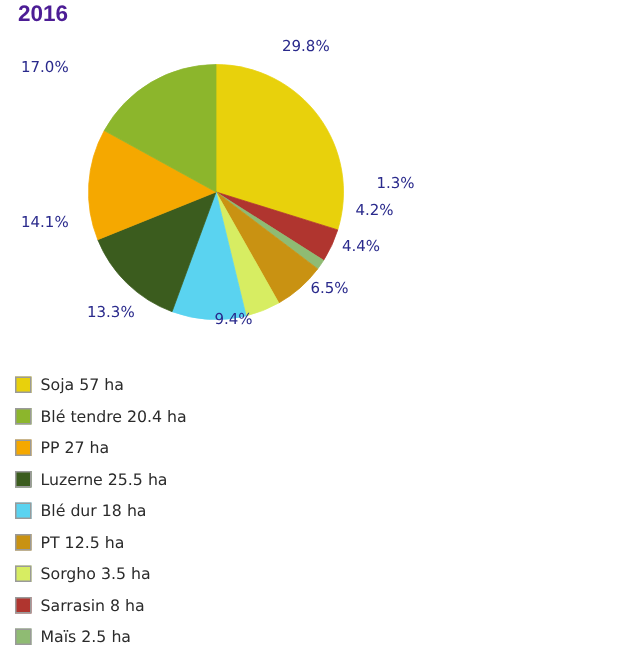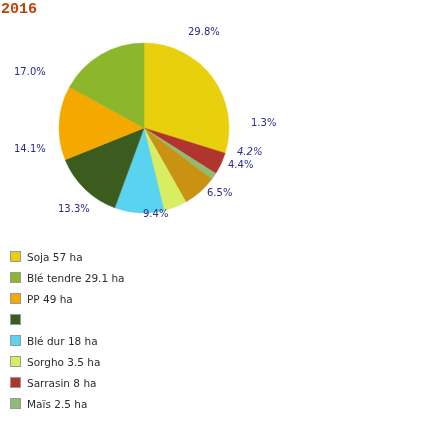--- a/index.html
+++ b/index.html
@@ -13,26 +13,26 @@
     font-family: "DejaVu Sans", sans-serif;
     overflow: hidden;
     position: relative;
   }
   #chart-root {
     position: absolute;
     inset: 0;
   }
   #page-title {
     position: absolute;
-    left: 1px;
+    left: 12px;
     top: 1px;
-    font-family: Liberation Mono, monospace;
+    font-family: Liberation Sans, sans-serif;
     font-size: 15px;
     font-weight: bold;
-    color: #c2410c;
+    color: #4c1d95;
     letter-spacing: 0px;
   }
   #pie-area {
     position: absolute;
     left: 0;
     top: 0;
     width: 424px;
     height: 232px;
     padding-left: 25px;
   }
@@ -91,49 +91,54 @@
           <path d="M 144 128 L 211.81 179.25 A 85 85 0 0 1 185.88 201.97 Z" fill="#c99212" stroke="#c99212" stroke-width="0.5"></path>
           <path d="M 144 128 L 185.88 201.97 A 85 85 0 0 1 164.10 210.59 Z" fill="#d7ed62" stroke="#d7ed62" stroke-width="0.5"></path>
           <path d="M 144 128 L 164.10 210.59 A 85 85 0 0 1 114.71 207.79 Z" fill="#5ad3f0" stroke="#5ad3f0" stroke-width="0.5"></path>
           <path d="M 144 128 L 114.71 207.79 A 85 85 0 0 1 65.17 159.79 Z" fill="#3b5c1e" stroke="#3b5c1e" stroke-width="0.5"></path>
           <path d="M 144 128 L 65.17 159.79 A 85 85 0 0 1 69.51 87.05 Z" fill="#f5a800" stroke="#f5a800" stroke-width="0.5"></path>
           <path d="M 144 128 L 69.51 87.05 A 85 85 0 0 1 144.00 43.00 Z" fill="#8cb62c" stroke="#8cb62c" stroke-width="0.5"></path>
         </g>
     </svg>
 
     <div class="pie-label" style="left:188px; top:26px;">29.8%</div>
-    <div class="pie-label" style="left:14px; top:40px;margin-top:26px;">17.0%</div>
+    <div class="pie-label" style="left:14px; top:40px;">17.0%</div>
     <div class="pie-label" style="left:14px; top:143px;">14.1%</div>
     <div class="pie-label" style="left:58px; top:203px;">13.3%</div>
     <div class="pie-label" style="left:143px; top:208px;">9.4%</div>
     <div class="pie-label" style="left:207px; top:187px;">6.5%</div>
     <div class="pie-label" style="left:228px; top:159px;text-align:right;">4.4%</div>
-    <div class="pie-label" style="left:237px; top:146px;font-style:italic;">4.2%</div>
+    <div class="pie-label" style="left:237px; top:135px;">4.2%</div>
     <div class="pie-label" style="left:251px; top:117px;">1.3%</div>
   </div>
 
   <div id="legend">
       <div class="legend-row">
         <span class="legend-swatch" style="background: rgb(232, 209, 12);"></span>
         <span class="legend-label">Soja 57 ha</span>
       </div>
       <div class="legend-row">
         <span class="legend-swatch" style="background: rgb(140, 182, 44);"></span>
-        <span class="legend-label">Blé tendre 29.1 ha</span>
+        <span class="legend-label">Blé tendre 20.4 ha</span>
       </div>
       <div class="legend-row">
         <span class="legend-swatch" style="background: rgb(245, 168, 0);"></span>
-        <span class="legend-label">PP 49 ha</span>
+        <span class="legend-label">PP 27 ha</span>
       </div>
       <div class="legend-row">
         <span class="legend-swatch" style="background: rgb(59, 92, 30);"></span>
+        <span class="legend-label">Luzerne 25.5 ha</span>
       </div>
       <div class="legend-row">
         <span class="legend-swatch" style="background: rgb(90, 211, 240);"></span>
         <span class="legend-label">Blé dur 18 ha</span>
+      </div>
+      <div class="legend-row">
+        <span class="legend-swatch" style="background: rgb(201, 146, 18);"></span>
+        <span class="legend-label">PT 12.5 ha</span>
       </div>
       <div class="legend-row">
         <span class="legend-swatch" style="background: rgb(215, 237, 98);"></span>
         <span class="legend-label">Sorgho 3.5 ha</span>
       </div>
       <div class="legend-row">
         <span class="legend-swatch" style="background: rgb(176, 53, 47);"></span>
         <span class="legend-label">Sarrasin 8 ha</span>
       </div>
       <div class="legend-row">

